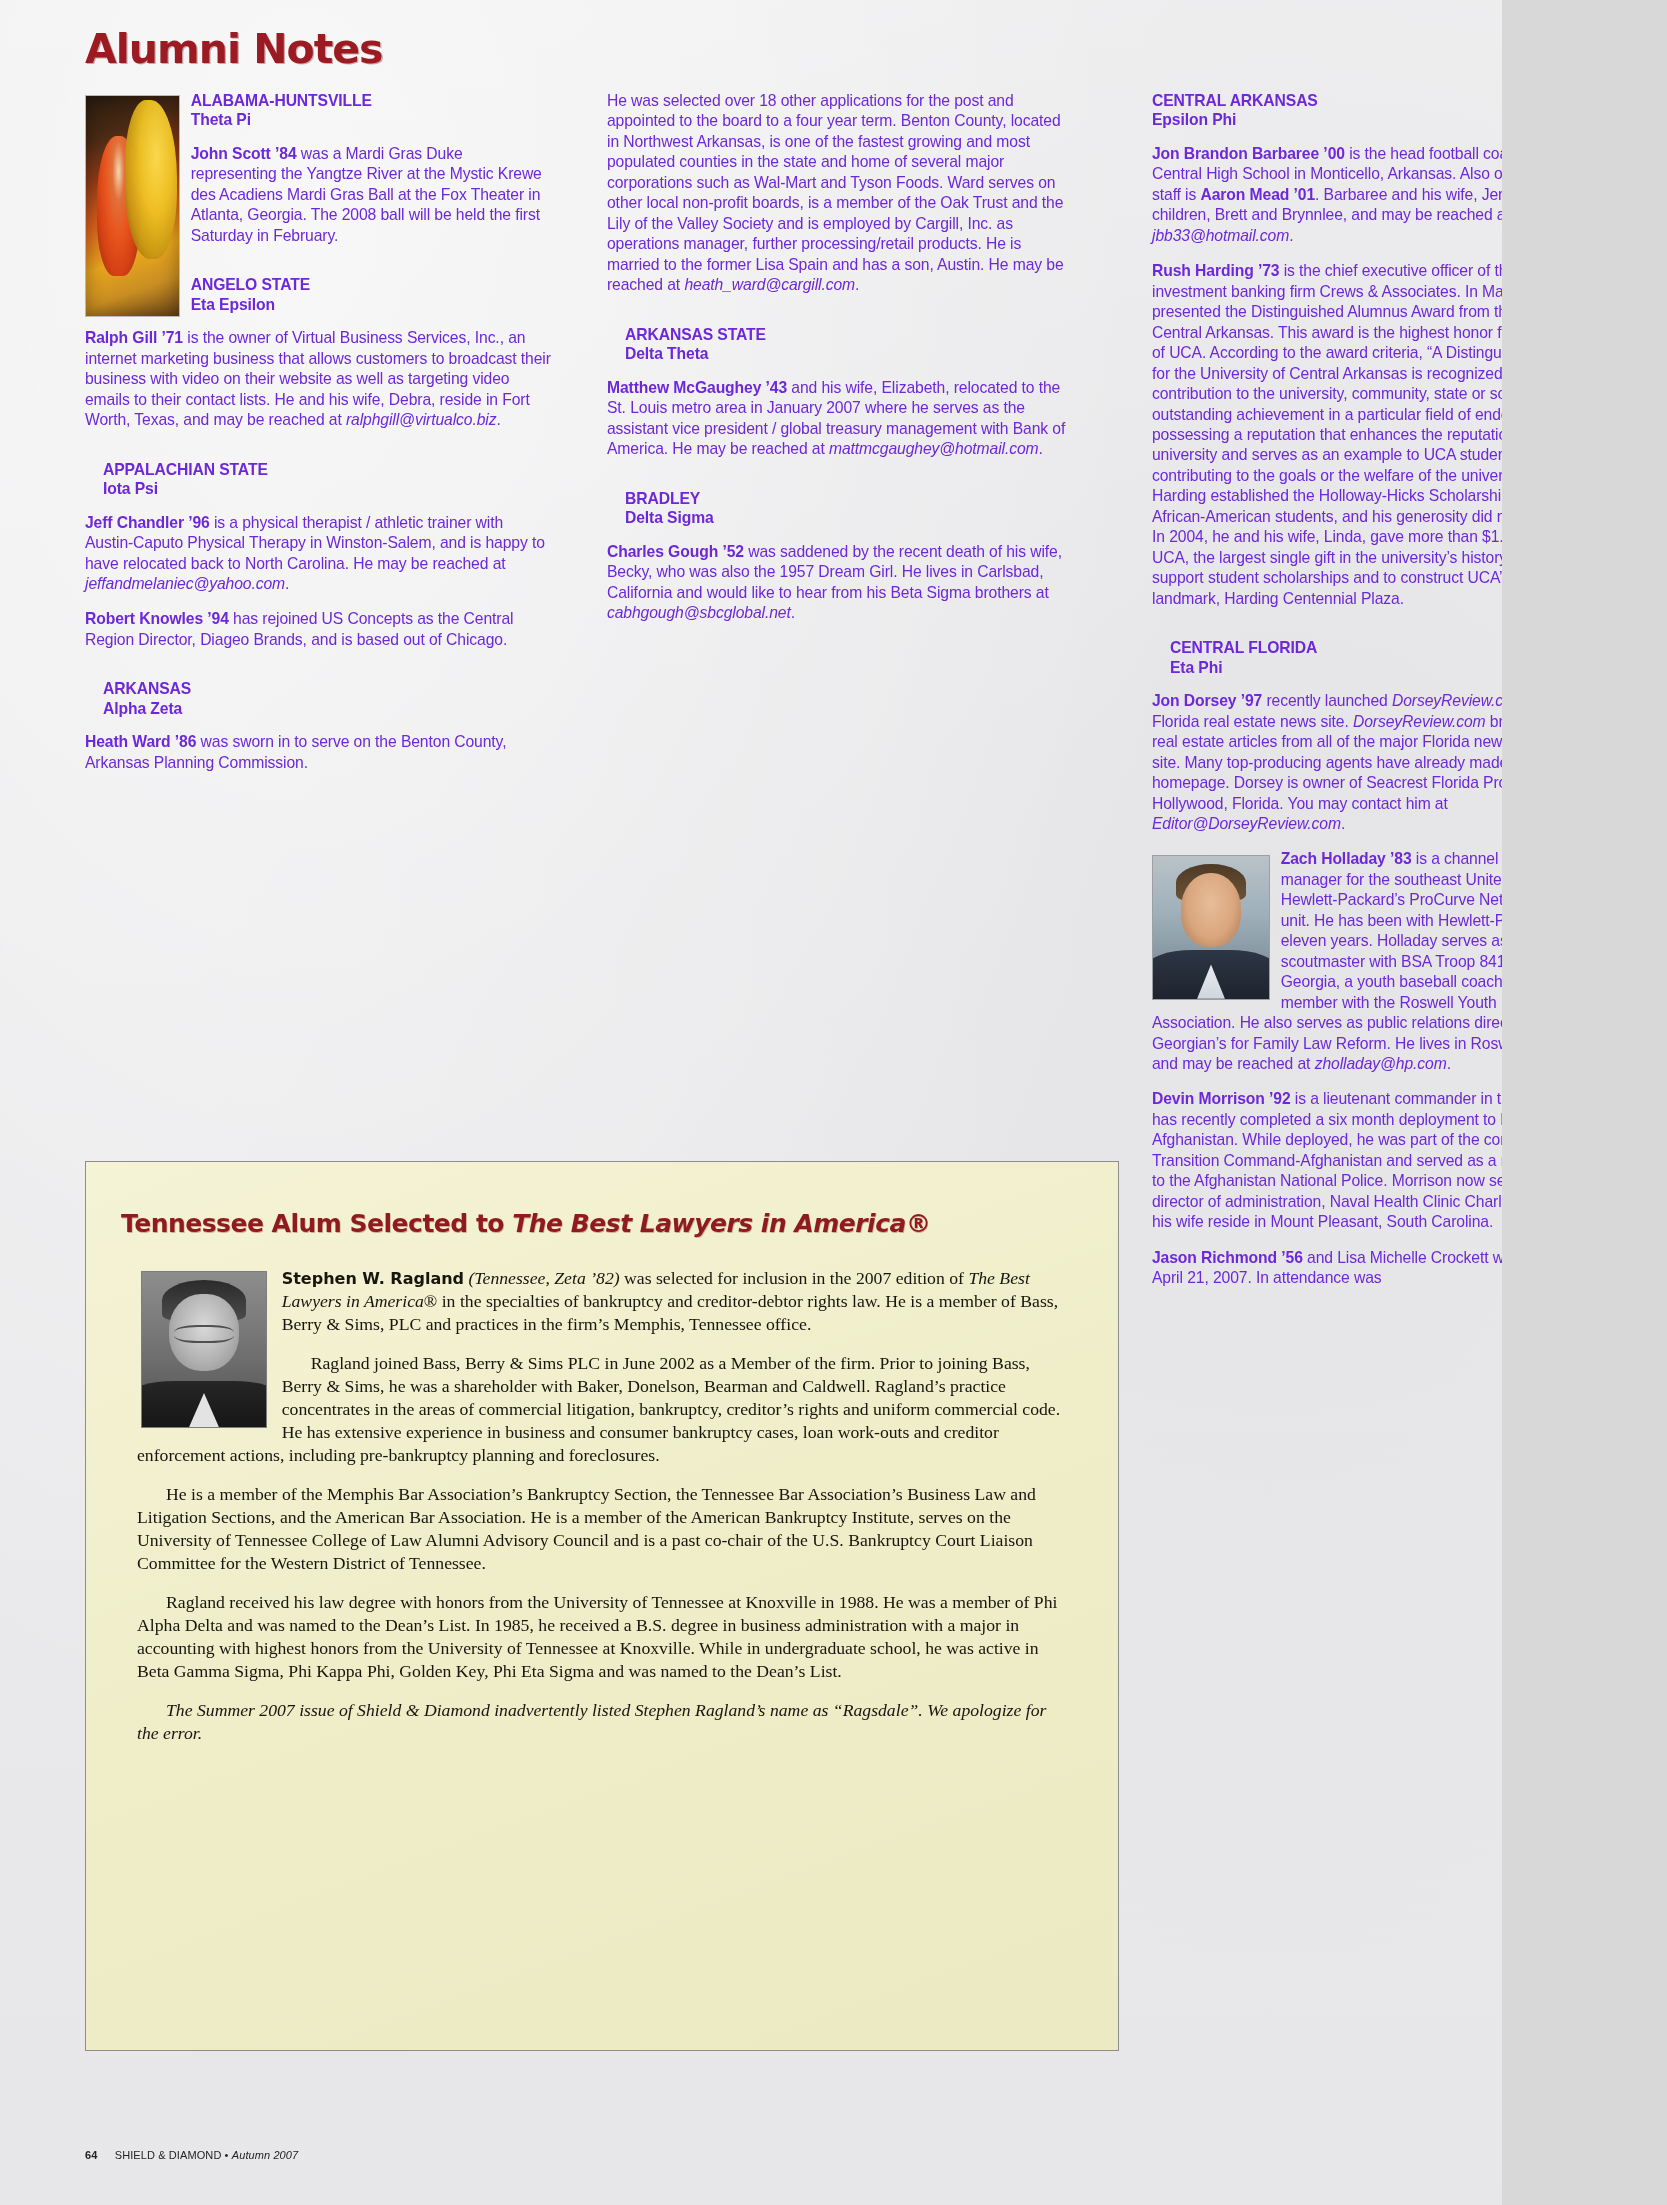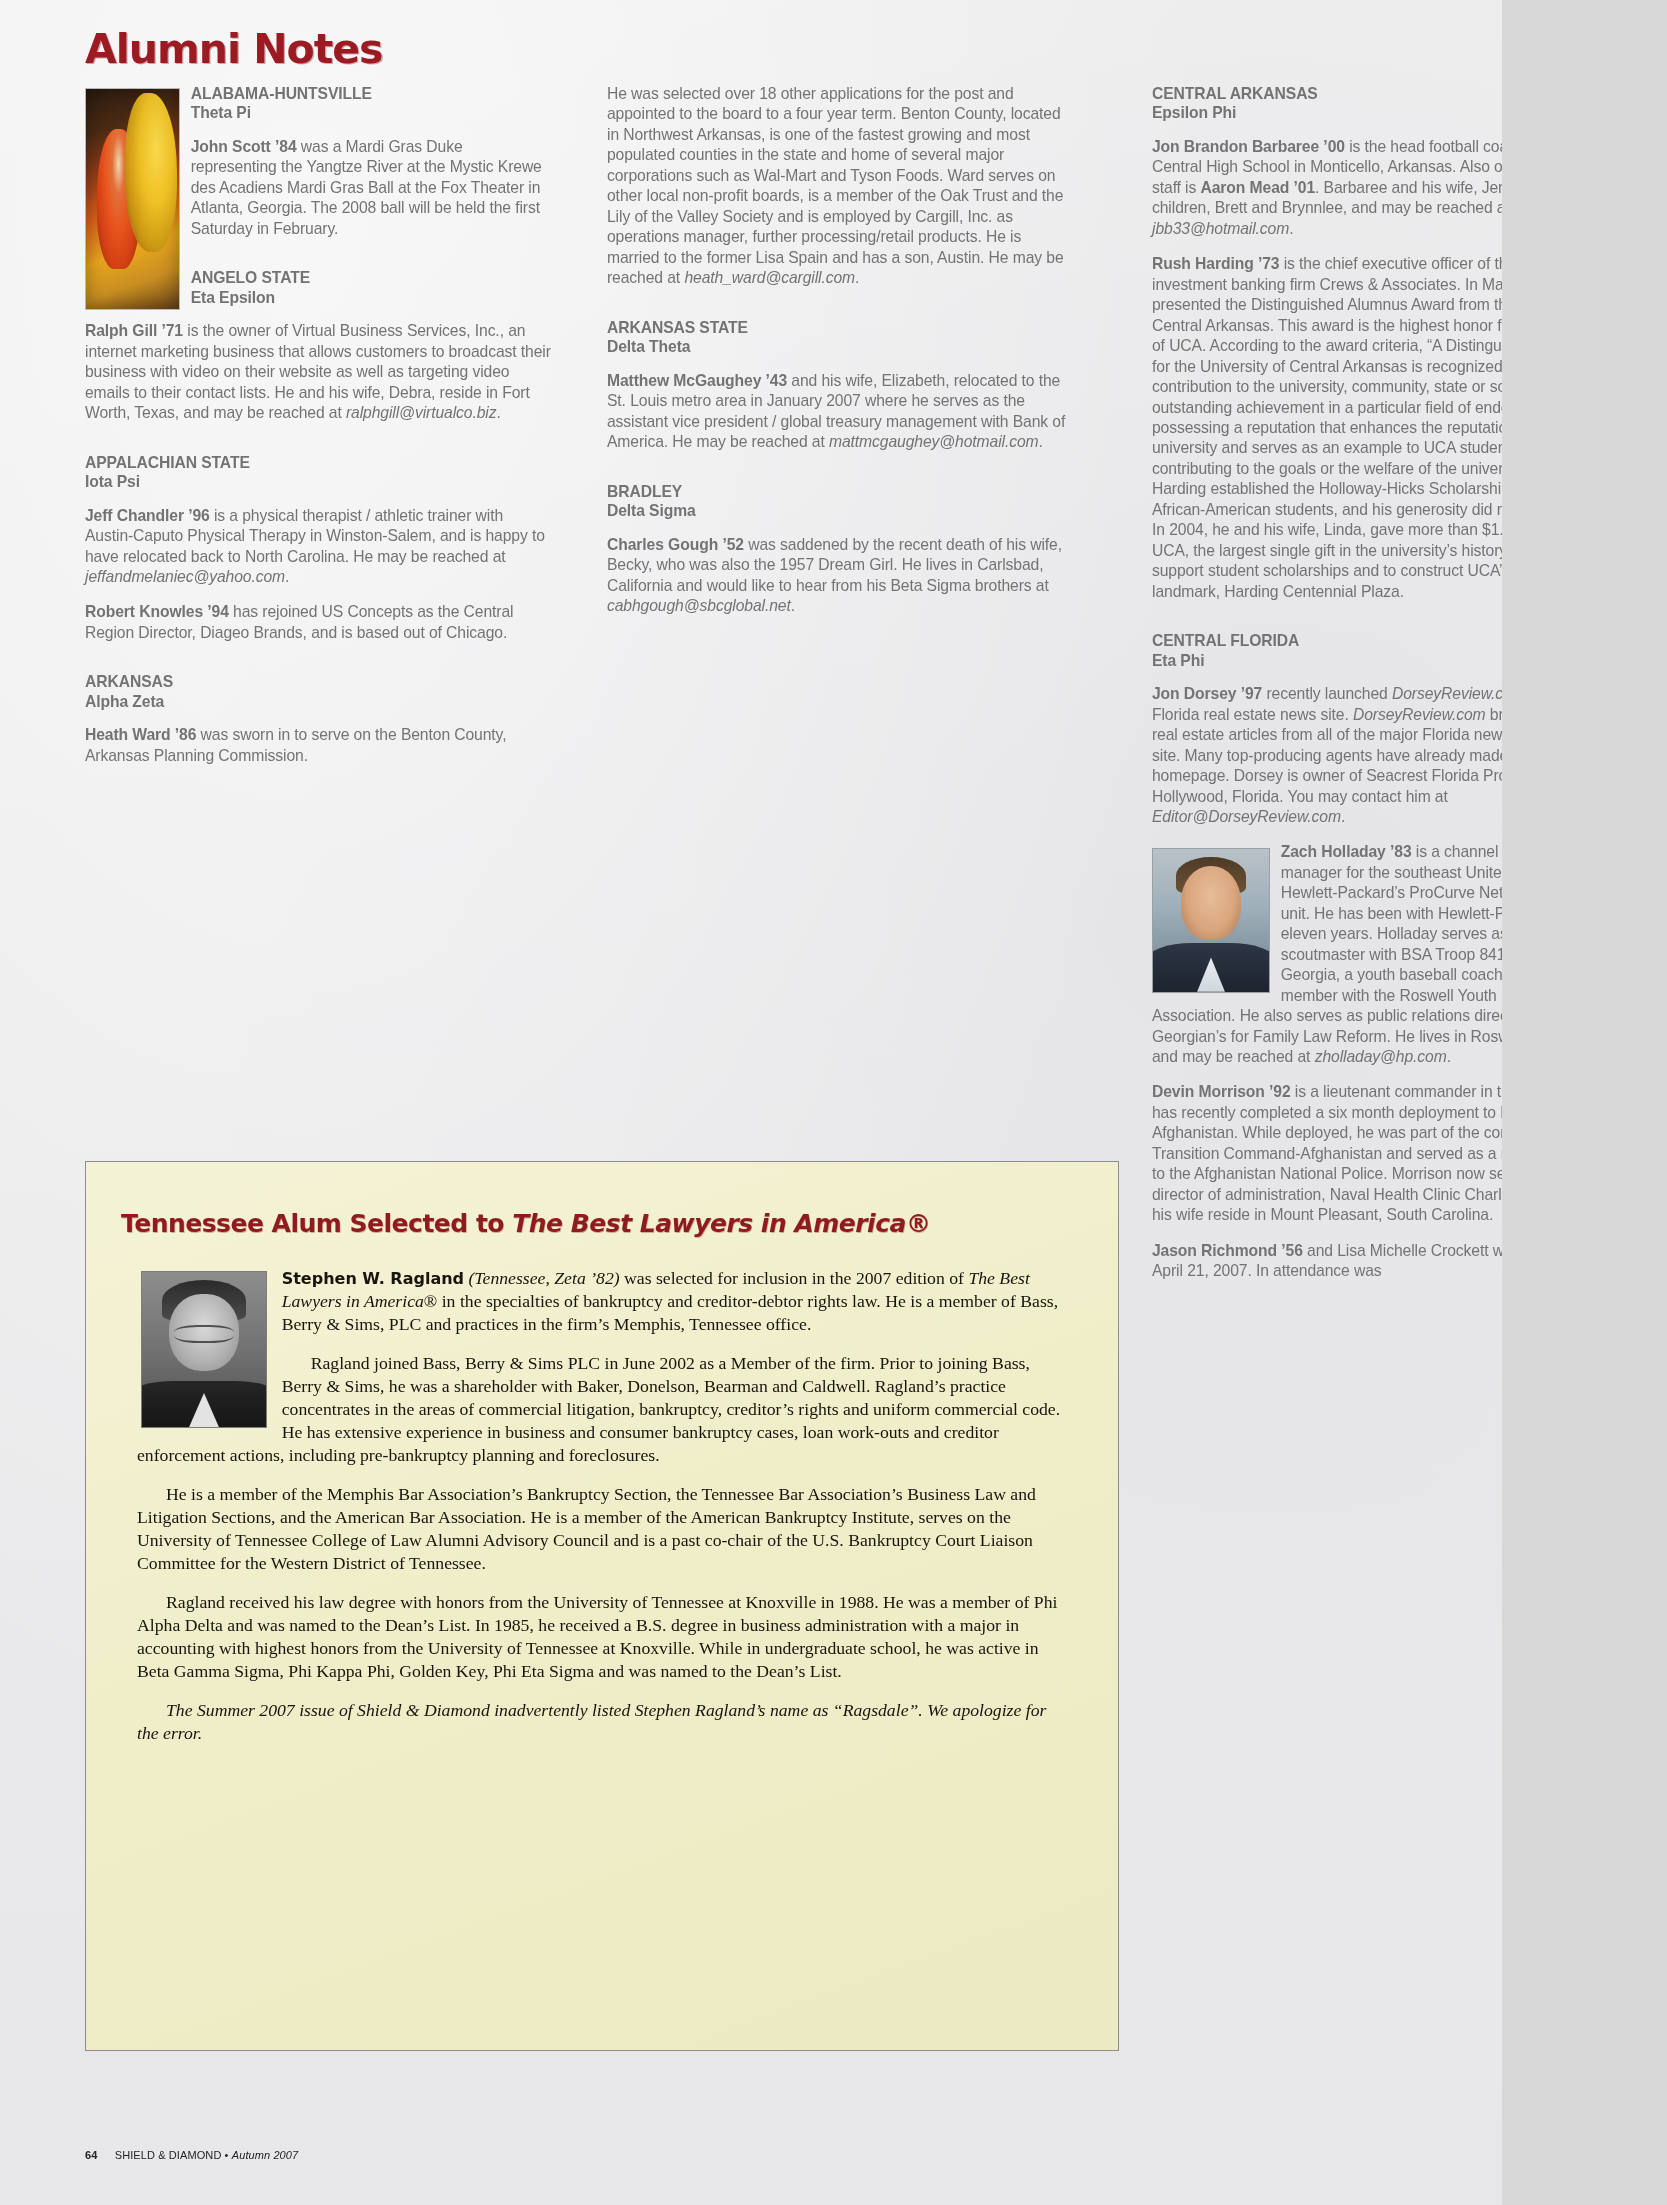--- a/index.html
+++ b/index.html
@@ -38,43 +38,43 @@
     font-weight: 700;
     font-size: 41px;
     letter-spacing: -1px;
     color: #9c1b23;
     text-shadow: 1.3px 1.3px 0 rgba(120,20,26,.35);
   }
 
   
   .col {
     position: absolute;
-    top: 84px;
+    top: 91px;
     font-size: 15.7px;
     line-height: 1.305;
-    color: #737373;
+    color: #6d28d9;
     letter-spacing: -0.1px;
   }
   .col.c1 { left: 85px;  width: 467px; }
   .col.c2 { left: 607px;  width: 467px; }
   .col.c3 { left: 1152px; width: 460px; }
 
   .chapter {
     font-weight: 700;
     margin: 0 0 0 0;
     line-height: 1.22;
     letter-spacing: -0.1px;
   }
   .chapter .school { display: block; text-transform: uppercase; }
   .chapter .greek  { display: block; }
   .note {
     margin: 14.7px 0 0 0;
     text-align: left;
   }
-  .chapter.spaced { margin-top: 29px; }
+  .chapter.spaced { margin-top: 29px; margin-left: 18px; }
   b.name { font-weight: 700; }
   i.em { font-style: italic; }
 
   
   .photo-mardi {
     float: left;
     width: 93px;
     height: 220px;
     margin: 4px 10.7px 4px 0;
     border: 0.7px solid #b9b9ba;

